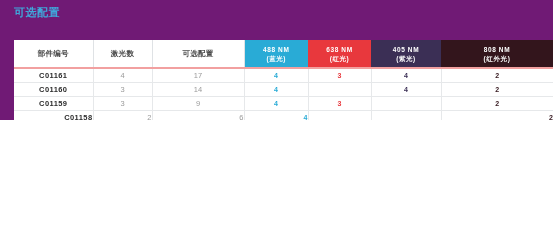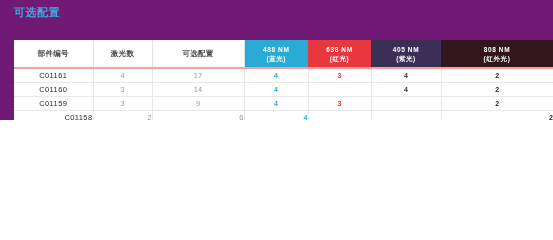--- a/index.html
+++ b/index.html
@@ -88,21 +88,21 @@
     text-align: center;
     vertical-align: middle;
     padding: 0;
     border-bottom: 1px solid #e6e8ea;
     box-sizing: border-box;
     background: #ffffff;
   }
   tbody tr:last-child td { border-bottom: 1px solid #e6e8ea; text-align: right; }
   tbody td.sep { border-right: 1px solid #e6e8ea; }
   td.part {
-    font-weight: 400;
+    font-weight: 700;
     font-size: 7.5px;
     color: #2b2b2b;
     letter-spacing: 0.4px;
   }
   td.num-grey {
     color: #9a9a9a;
     font-size: 7.5px;
     font-weight: 400;
   }
   td.v-488 { color: #29abd6; font-weight: 700; font-size: 7px; }

